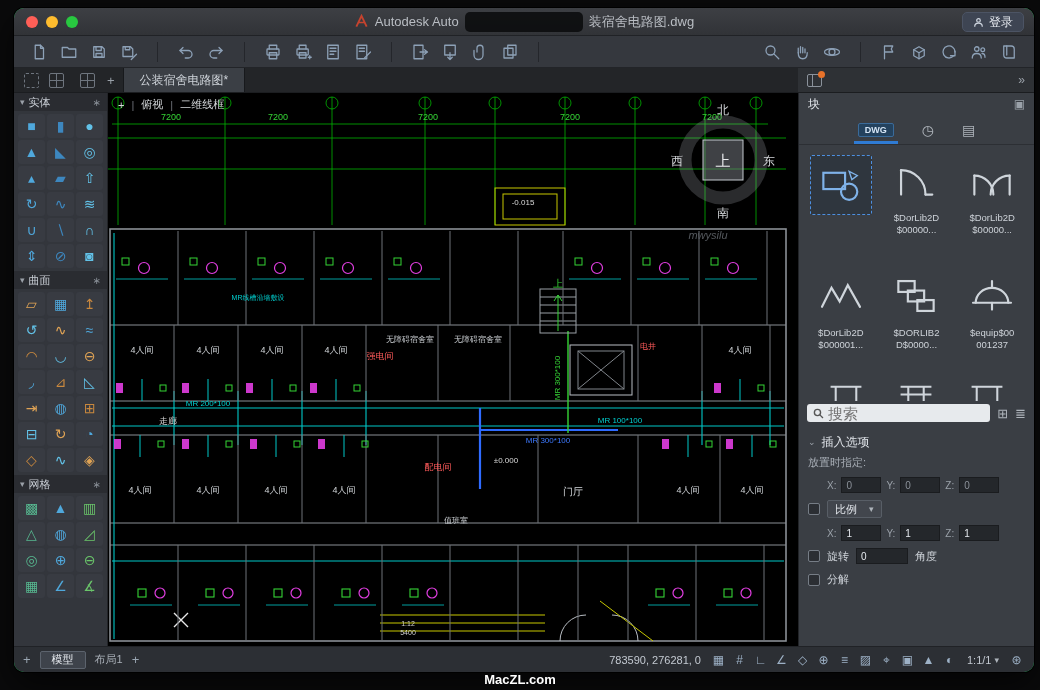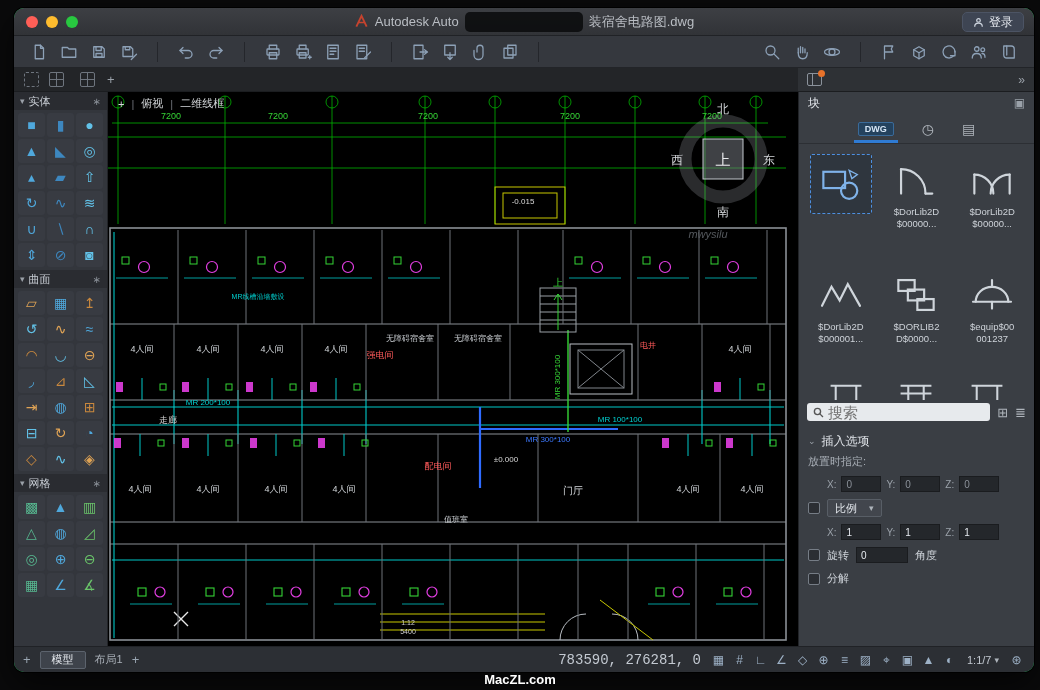--- a/index.html
+++ b/index.html
@@ -59,21 +59,21 @@
   .rp-tabs{flex:0 0 30px;display:flex;align-items:center;justify-content:center;gap:28px;border-bottom:1px solid #2c2f34;}
   .dwg-badge{background:#24425e;border:1px solid #3a6b9a;color:#d6e6f6;font-size:9px;padding:1px 6px;border-radius:2px;font-weight:bold;position:relative;}
   .dwg-badge::after{content:"";position:absolute;left:-5px;right:-5px;bottom:-8px;height:3px;background:#2f7bd4;}
   .rp-tab-ic{color:#aeb4bb;font-size:14px;}
   .blocks{flex:0 0 234px;display:grid;grid-template-columns:repeat(3,1fr);grid-auto-rows:115px;padding:4px 6px 0;column-gap:4px;}
   .block-cell{display:flex;flex-direction:column;align-items:center;}
   .block-thumb{width:60px;height:52px;display:flex;align-items:center;justify-content:center;margin-top:6px;}
   .block-thumb svg{width:46px;height:38px;stroke:#cfd5db;fill:none;stroke-width:1.6;stroke-linecap:round;}
   .block-cell.selected .block-thumb{border:1px dashed #4d8fe0;background:#2f363e;width:62px;height:60px;border-radius:2px;}
   .block-cell.selected .block-thumb svg{stroke:#7fb2e8;}
-  .block-label{color:#ced3d9;font-size:9.5px;line-height:12px;text-align:center;}
+  .block-label{color:#ced3d9;font-size:9.5px;line-height:12px;text-align:center;margin-top:5px;}
   .partial-row{flex:0 0 22px;overflow:hidden;display:flex;justify-content:space-around;padding:0 12px;}
   .partial-row svg{width:44px;height:36px;stroke:#cfd5db;fill:none;stroke-width:1.6;}
   .search-row{flex:0 0 24px;display:flex;align-items:center;padding:0 8px;gap:7px;}
   .search-box{flex:1;height:18px;background:#e7eaed;border-radius:3px;display:flex;align-items:center;padding:0 6px;gap:4px;}
   .search-box svg{width:11px;height:11px;stroke:#555;fill:none;stroke-width:2;flex:0 0 11px;}
   .search-box input{border:0;background:transparent;outline:0;font-size:15px;color:#333;width:100%;font-family:inherit;}
   .sr-ic{color:#aeb4bb;font-size:13px;}
   .rp-section{flex:0 0 22px;display:flex;align-items:center;gap:6px;padding:0 9px;color:#dfe3e8;font-size:12px;margin-top:6px;}
   .rp-sub{padding:2px 9px 4px;color:#a6acb4;font-size:11px;}
   .cb-row{display:flex;align-items:center;gap:7px;padding:4px 9px;}
@@ -85,21 +85,21 @@
   .xyz-row.vals input{color:#e6eaef;}
   .scale-dd{height:18px;background:#42464d;border:1px solid #585e66;border-radius:2px;display:flex;align-items:center;gap:12px;padding:0 7px;color:#e2e6eb;font-size:11px;}
   .dd-caret{font-size:9px;color:#aeb4bb;}
   .rot-input{width:52px;height:16px;background:#24272b;border:1px solid #1a1c1f;color:#e6eaef;font-size:10px;padding:0 4px;font-family:inherit;}
   
   .statusbar{flex:0 0 26px;background:#2c2f34;border-top:1px solid #202226;display:flex;align-items:center;padding:0 9px;gap:9px;color:#a9b6c4;}
   .sb-plus{color:#9aa6b2;font-size:13px;}
   .model-tab{height:18px;padding:0 11px;background:#3e434b;border:1px solid #5c636d;border-radius:2px;color:#e6eaef;font-size:11px;display:flex;align-items:center;}
   .layout-lbl{color:#aab0b8;font-size:11px;}
   .sb-spacer{flex:1;}
-  .coords{font-family:Liberation Mono, monospace;font-size:14px;color:#c3c9d1;}
+  .coords{font-family:Liberation Sans, sans-serif;font-size:11px;color:#c3c9d1;}
   .sb-ic{font-size:12px;color:#9db1c6;width:17px;text-align:center;}
   .sb-scale{font-size:11px;color:#c3c9d1;display:flex;gap:3px;align-items:center;}
   .footer-brand{position:absolute;left:0;right:0;bottom:1px;height:17px;text-align:center;color:#ffffff;font-size:13px;font-weight:bold;}
   .defs-hidden{position:absolute;width:0;height:0;overflow:hidden;}
 </style>
 </head>
 <body>
 
 <svg class="defs-hidden" aria-hidden="true">
   <defs>
@@ -343,20 +343,23 @@
         </svg>
       </div>
     </div>
 
   <div class="tabrow">
     <div class="tabs-left">
       <span class="chrome-ic dashed"></span>
       <span class="chrome-ic grid"></span>
       <span class="chrome-ic grid" style="margin-left:16px"></span>
       <span class="tab-plus">+</span>
+      <div class="dtab">
+        <span>公装宿舍电路图*</span>
+      </div>
     </div>
     <div class="tabs-right">
       <span class="palette-ic">
           <span class="palette-dot"></span>
         </span>
       <span class="tr-spacer"></span>
       <span class="chevrons">»</span>
     </div>
   </div>
 
@@ -852,20 +855,20 @@
         <span class="sb-ic">◇</span>
         <span class="sb-ic">⊕</span>
         <span class="sb-ic">≡</span>
         <span class="sb-ic">▨</span>
         <span class="sb-ic">⌖</span>
         <span class="sb-ic">▣</span>
         <span class="sb-ic">▲</span>
         <span class="sb-ic">◐</span>
       </span>
     <span class="sb-scale">
-      <span>1:1/7</span>
+      <span>1:1/1</span>
       <span class="dd-caret">▾</span>
     </span>
     <span class="sb-ic">⊛</span>
   </div>
 </div>
 
 <div class="footer-brand"><span>MacZL.com</span></div>
 
 </body></html>

